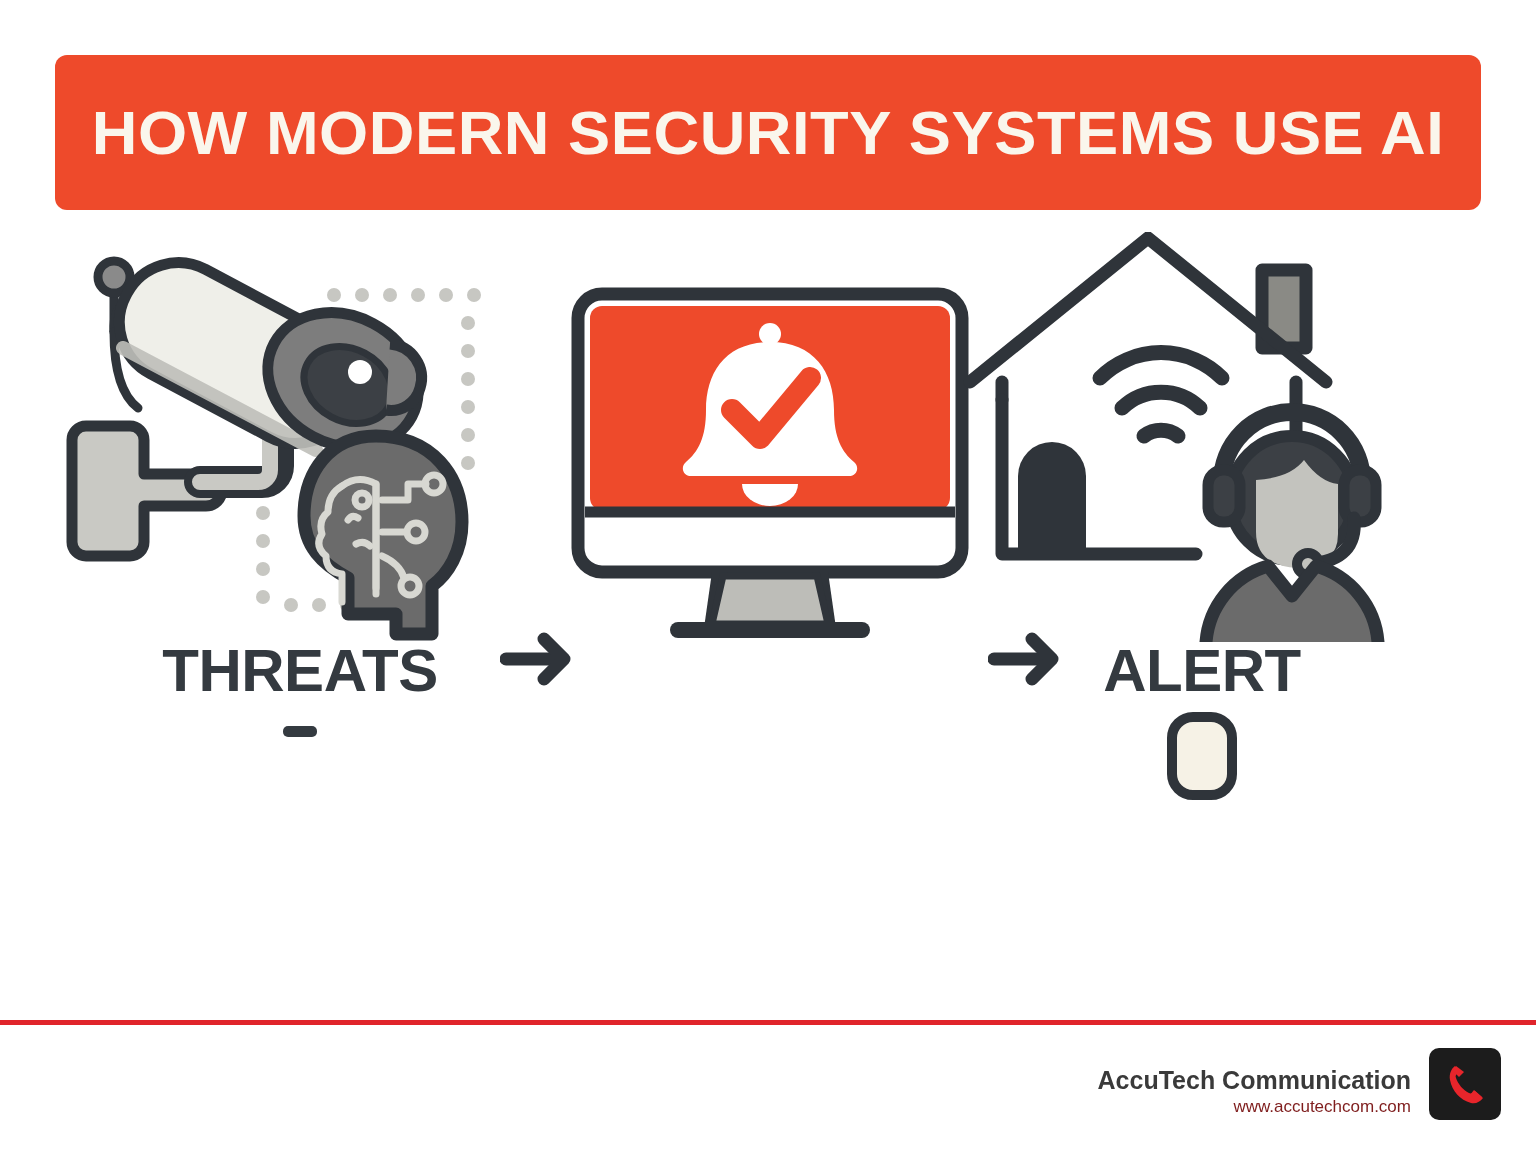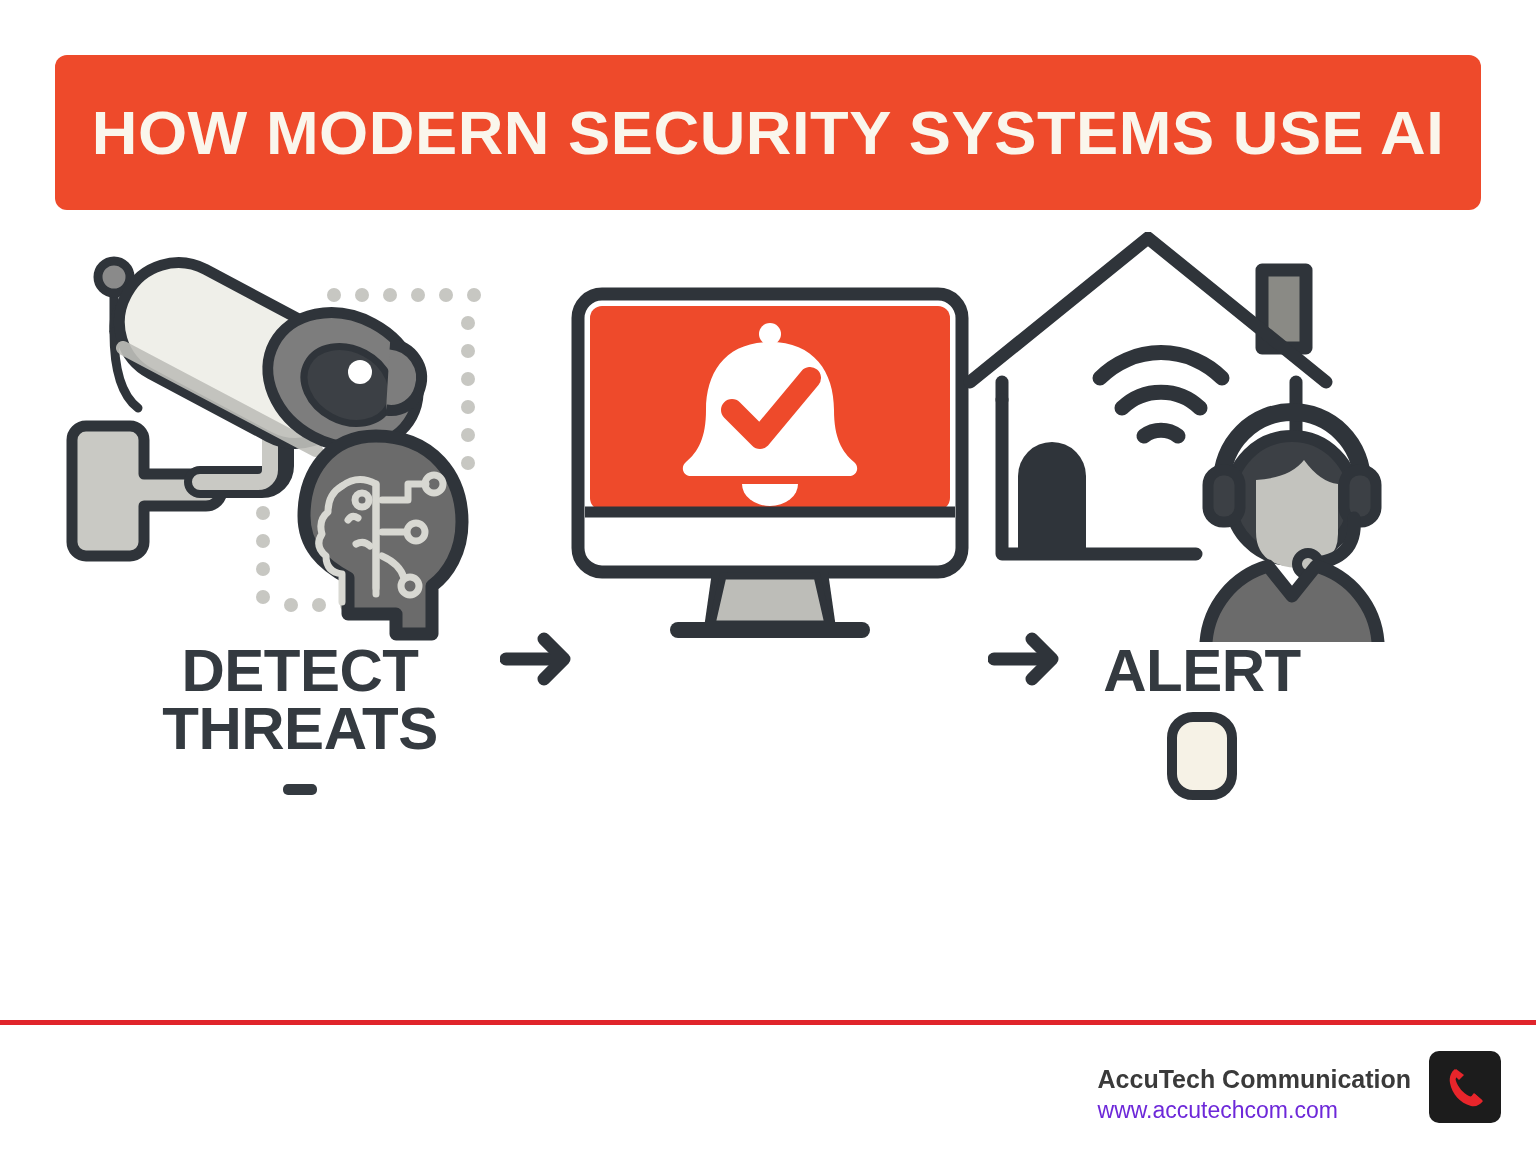--- a/index.html
+++ b/index.html
@@ -65,23 +65,23 @@
 
   
   .footer-rule {
     position:absolute; left:0; top:1020px;
     width:1536px; height:5px; background:#E0242B;
   }
   .footer {
     position:absolute; right:35px; top:1048px;
     display:flex; align-items:center; gap:18px;
   }
-  .footer-text { text-align:left;margin-top:16px; }
+  .footer-text { text-align:right;margin-top:16px; }
   .brand-name { font-size:25px; font-weight:bold; color:#3A3A3A; line-height:1.25; }
-  .brand-url  { font-size:23px; color:#6d28d9; line-height:1.35; }
+  .brand-url  { font-size:17px; color:#7f1d1d; line-height:1.35; }
   .brand-logo {
     width:72px; height:72px; background:#1C1C1C;
     border-radius:10px; display:flex; align-items:center; justify-content:center;
     flex:none;
   }
 </style>
 </head>
 <body>
 
 <div class="page">
@@ -159,21 +159,20 @@
               <path d="M62 92 q4 -6 10 -2"></path>
               <path d="M70 116 q8 -4 14 2"></path>
               <circle cx="76" cy="72" r="7"></circle>
             </g>
           </g>
         </svg>
       </div>
 
       <div class="caption">
         <div class="step-title">
-          <div>DETECT</div>
           <div>THREATS</div>
         </div>
         <div class="divider-dash"></div>
       </div>
     </div>
 
     <div class="arrow arrow-1">
       <svg width="76" height="62" viewBox="0 0 76 62">
         <path d="M6 31 H56" fill="none" stroke="#2F343A" stroke-width="13" stroke-linecap="round"></path>
         <path d="M44 11 L64 31 L44 51" fill="none" stroke="#2F343A" stroke-width="13" stroke-linecap="round" stroke-linejoin="round"></path>

